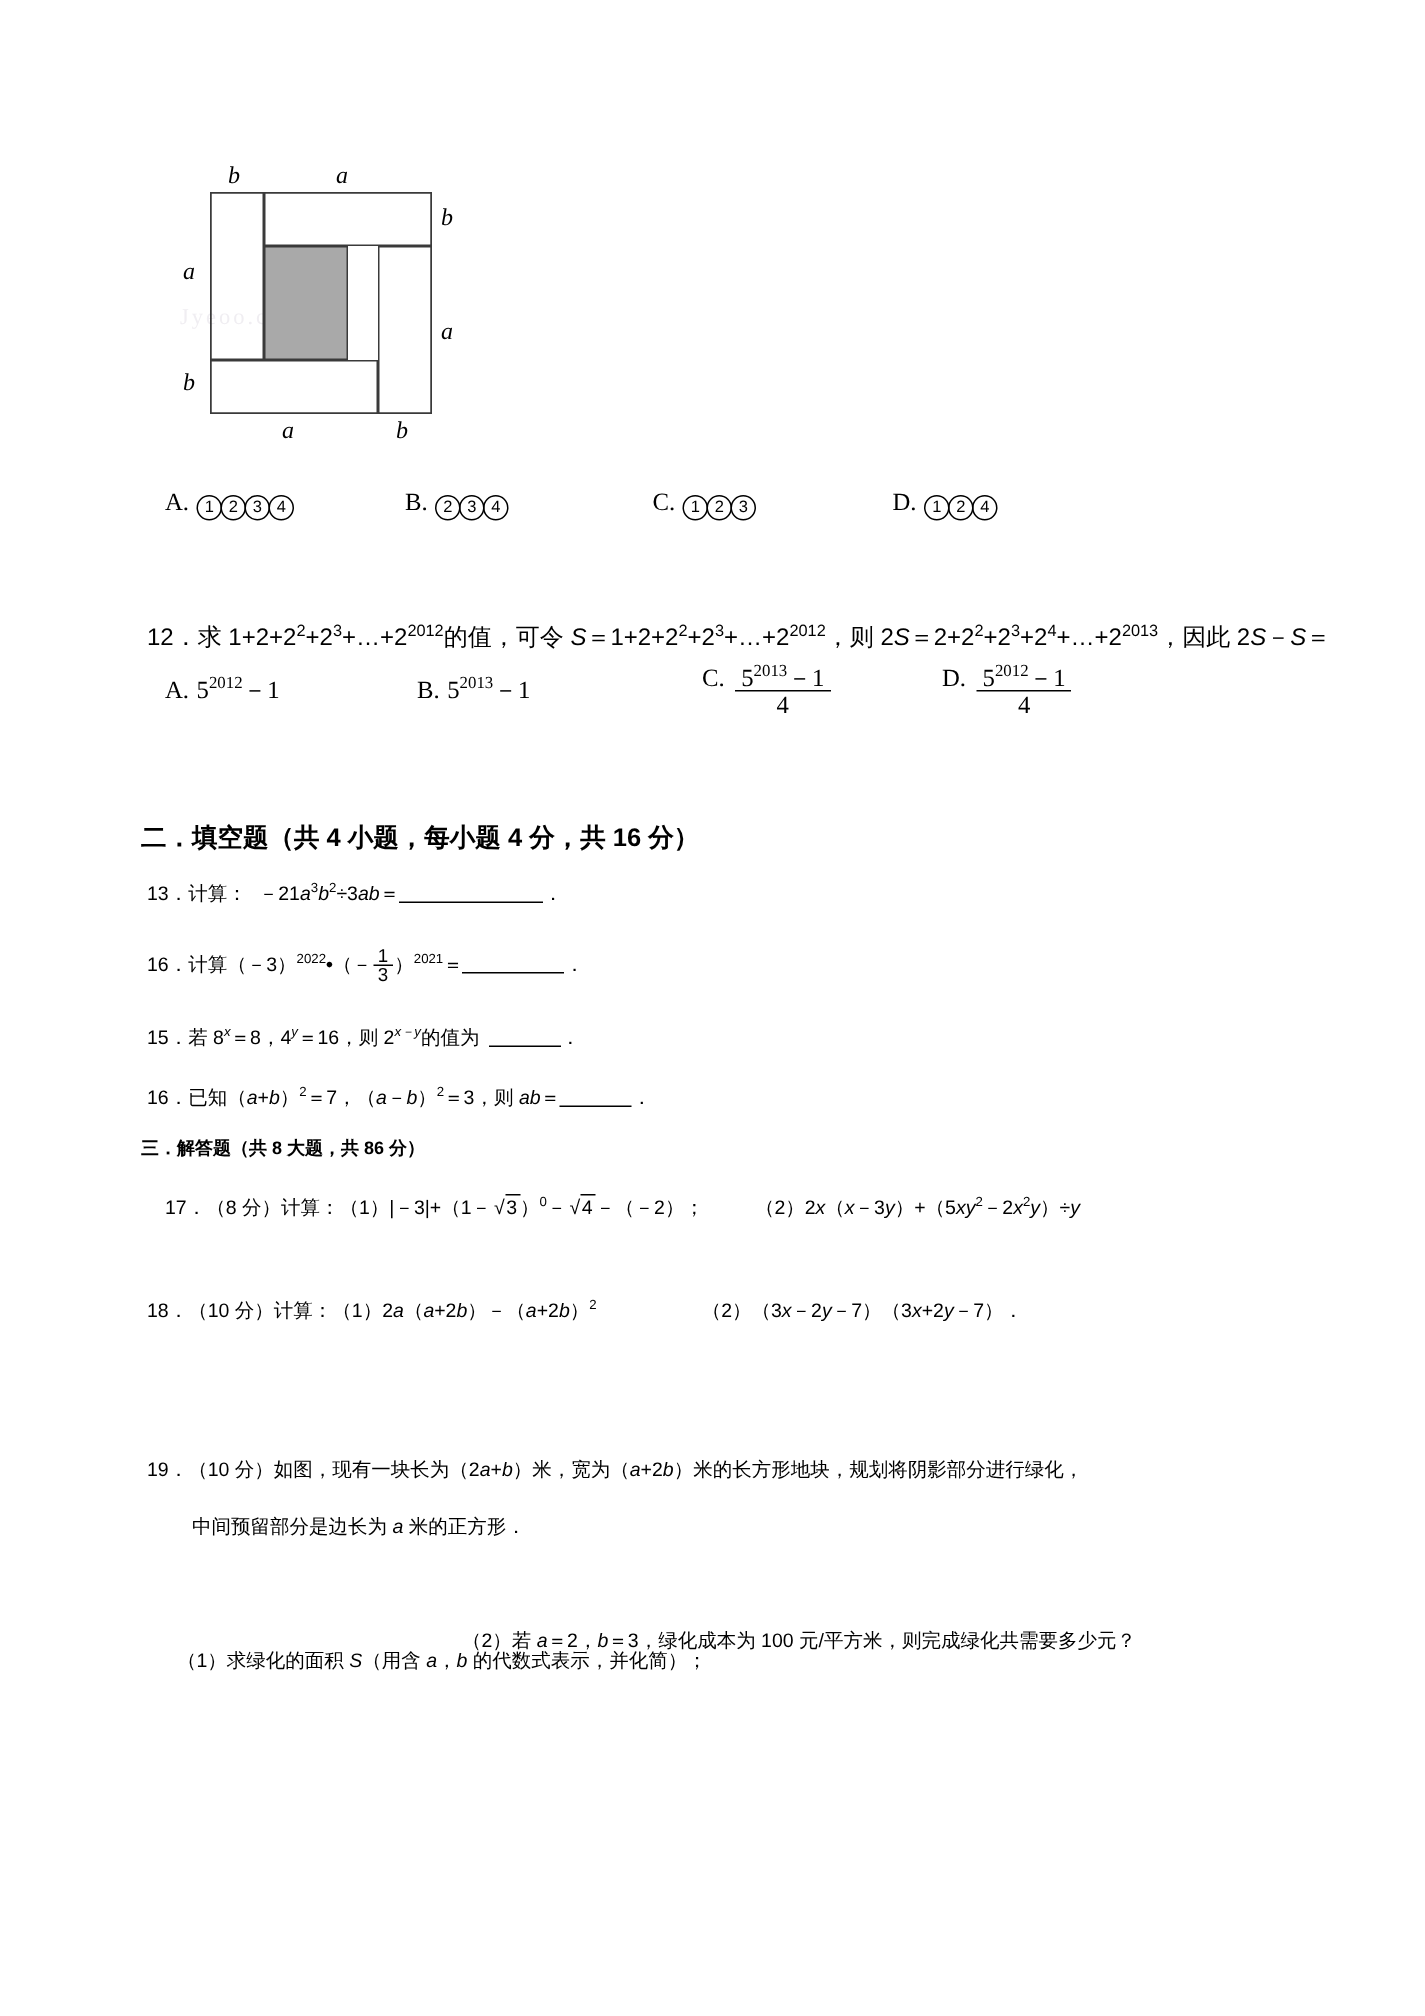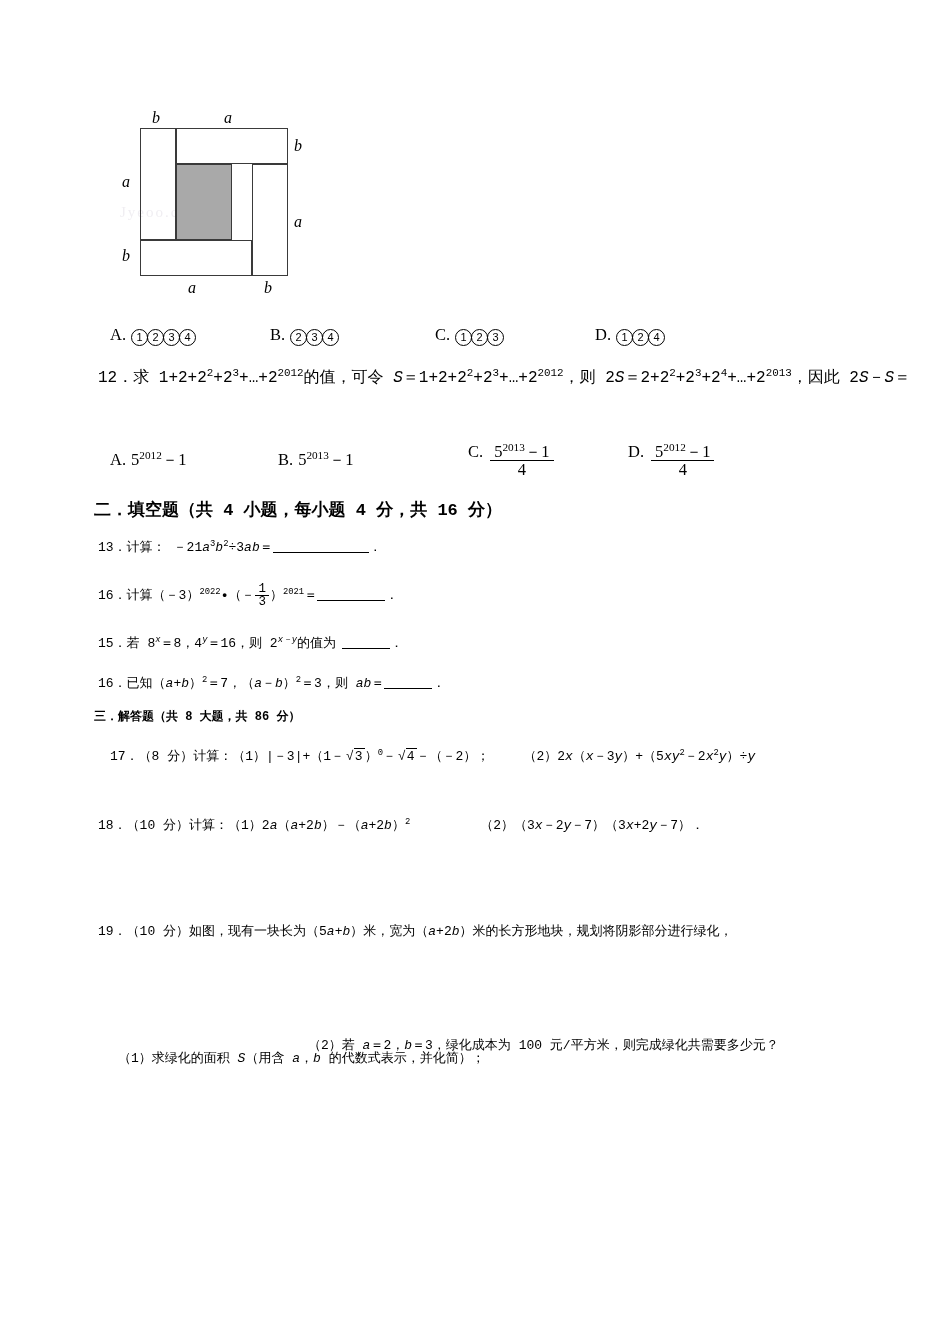--- a/index.html
+++ b/index.html
@@ -61,21 +61,21 @@
     user-select: none;
   }
 
   
   .line {
     position: absolute;
     font-size: 13px;
     line-height: 1.25;
     white-space: nowrap;
   }
-  .cn { font-family: Liberation Mono, monospace; }
+  .cn { font-family: Liberation Sans, sans-serif; margin-top: 48px; }
   .bold { font-weight: bold; }
   .it { font-style: italic; }
 
   .opt-row {
     position: absolute;
     display: flex;
     align-items: center;
     font-size: 16.5px;
   }
   .opt {
@@ -277,23 +277,26 @@
 
   <div class="line cn" style="left:110px; top:748px;">
     <span>17．</span><span>（8 分）</span><span>计算：</span><span>（1）</span><span>|－3|+（1－</span><span class="rad">√<span class="radicand">3</span></span><span>）</span><sup>0</sup><span>－</span><span class="rad">√<span class="radicand">4</span></span><span>－（－2）；</span><span style="display:inline-block;width:34px;"></span><span>（2）</span><span>2</span><span class="it">x</span><span>（</span><span class="it">x</span><span>－3</span><span class="it">y</span><span>）+（5</span><span class="it">xy</span><sup>2</sup><span>－2</span><span class="it">x</span><sup>2</sup><span class="it">y</span><span>）÷</span><span class="it">y</span>
   </div>
 
   <div class="line cn" style="left:98px; top:818px;">
     <span>18．</span><span>（10 分）</span><span>计算：</span><span>（1）</span><span>2</span><span class="it">a</span><span>（</span><span class="it">a</span><span>+2</span><span class="it">b</span><span>）－（</span><span class="it">a</span><span>+2</span><span class="it">b</span><span>）</span><sup>2</sup><span style="display:inline-block;width:70px;"></span><span>（2）</span><span>（3</span><span class="it">x</span><span>－2</span><span class="it">y</span><span>－7）（3</span><span class="it">x</span><span>+2</span><span class="it">y</span><span>－7）．</span>
   </div>
 
   <div class="line cn" style="left:98px; top:924px;">
-    <span>19．</span><span>（10 分）</span><span>如图，现有一块长为（5</span><span class="it">a</span><span>+</span><span class="it">b</span><span>）米，宽为（</span><span class="it">a</span><span>+2</span><span class="it">b</span><span>）米的长方形地块，规划将阴影部分进行绿化，</span>
-  </div>
-
+    <span>19．</span><span>（10 分）</span><span>如图，现有一块长为（2</span><span class="it">a</span><span>+</span><span class="it">b</span><span>）米，宽为（</span><span class="it">a</span><span>+2</span><span class="it">b</span><span>）米的长方形地块，规划将阴影部分进行绿化，</span>
+  </div>
+
+  <div class="line cn" style="left:128px; top:962px;">
+    <span>中间预留部分是边长为 </span><span class="it">a</span><span> 米的正方形．</span>
+  </div>
 
   <div class="line cn" style="left:118px; top:1051px;">
     <span>（1）求绿化的面积 </span><span class="it">S</span><span>（用含 </span><span class="it">a</span><span>，</span><span class="it">b</span><span> 的代数式表示，并化简）；</span>
   </div>
 
   <div class="line cn" style="left:308px; top:1038px;">
     <span>（2）若 </span><span class="it">a</span><span>＝2，</span><span class="it">b</span><span>＝3，绿化成本为 100 元/平方米，则完成绿化共需要多少元？</span>
   </div>
 
 </div>

